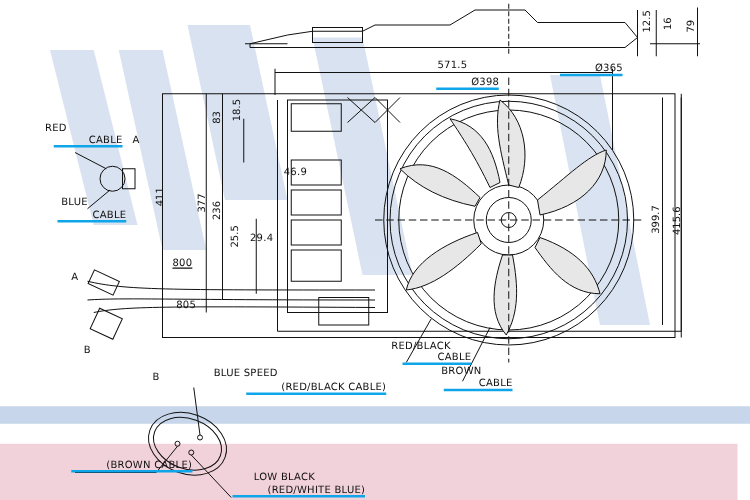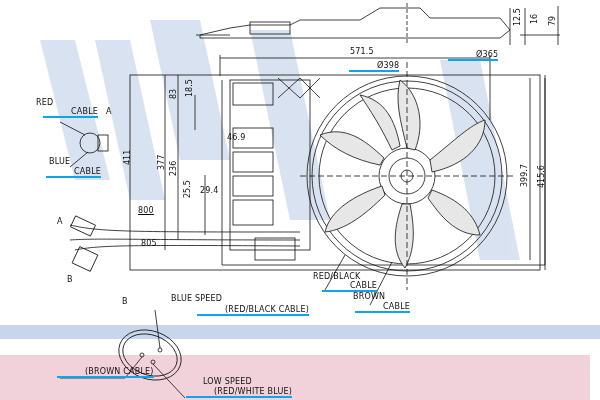--- a/index.html
+++ b/index.html
@@ -142,14 +142,14 @@
 <div class="lbl" style="left:67px;top:275px;">B</div>
 <div class="lbl" style="left:313px;top:272px;">RED/BLACK</div>
 <div class="lbl ul" style="left:322px;top:281px;">CABLE</div>
 <div class="lbl" style="left:353px;top:292px;">BROWN</div>
 <div class="lbl ul" style="left:355px;top:302px;">CABLE</div>
 
 <div class="lbl" style="left:122px;top:297px;">B</div>
 <div class="lbl" style="left:171px;top:294px;">BLUE SPEED</div>
 <div class="lbl ul" style="left:164px;top:305px;margin-left:33px;">(RED/BLACK CABLE)</div>
 <div class="lbl ul" style="left:57px;top:367px;text-align:center;">(BROWN CABLE)</div>
-<div class="lbl" style="left:203px;top:377px;">LOW SPEED</div>
+<div class="lbl" style="left:203px;top:377px;">LOW BLACK</div>
 <div class="lbl ul" style="left:186px;top:387px;">(RED/WHITE BLUE)</div>
 
 </body></html>

